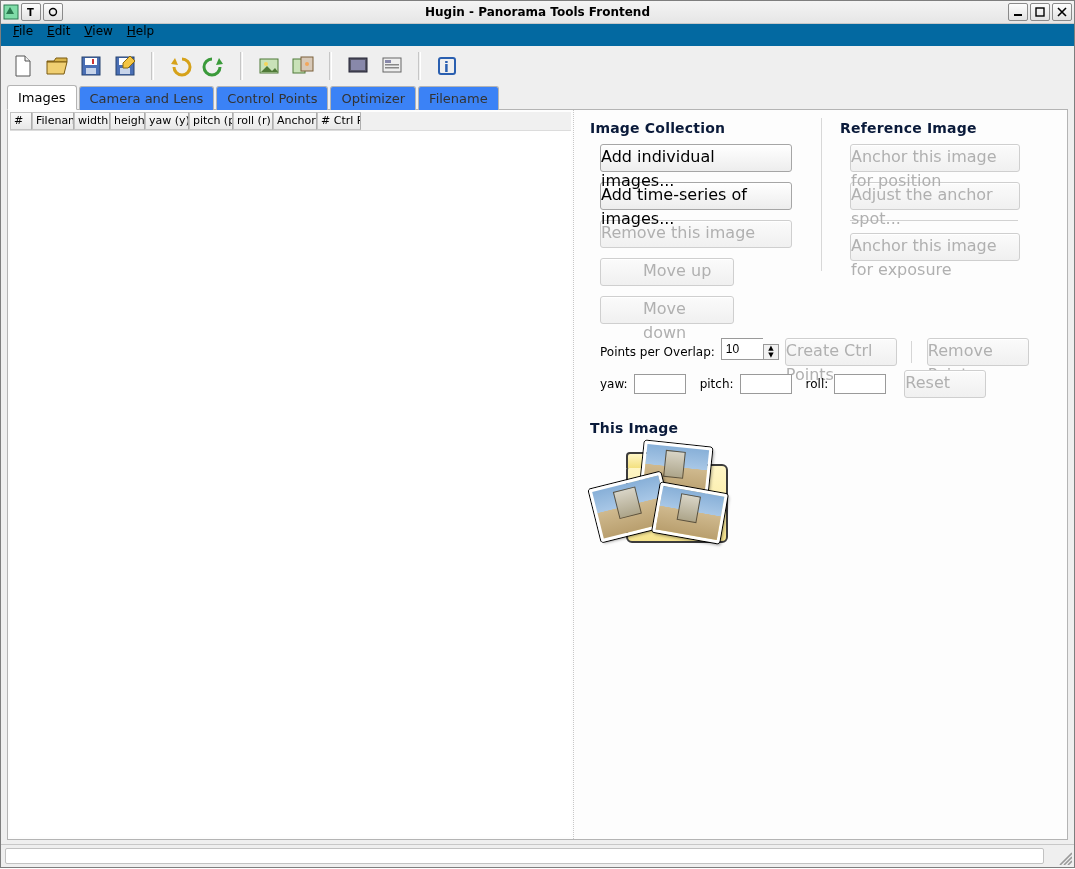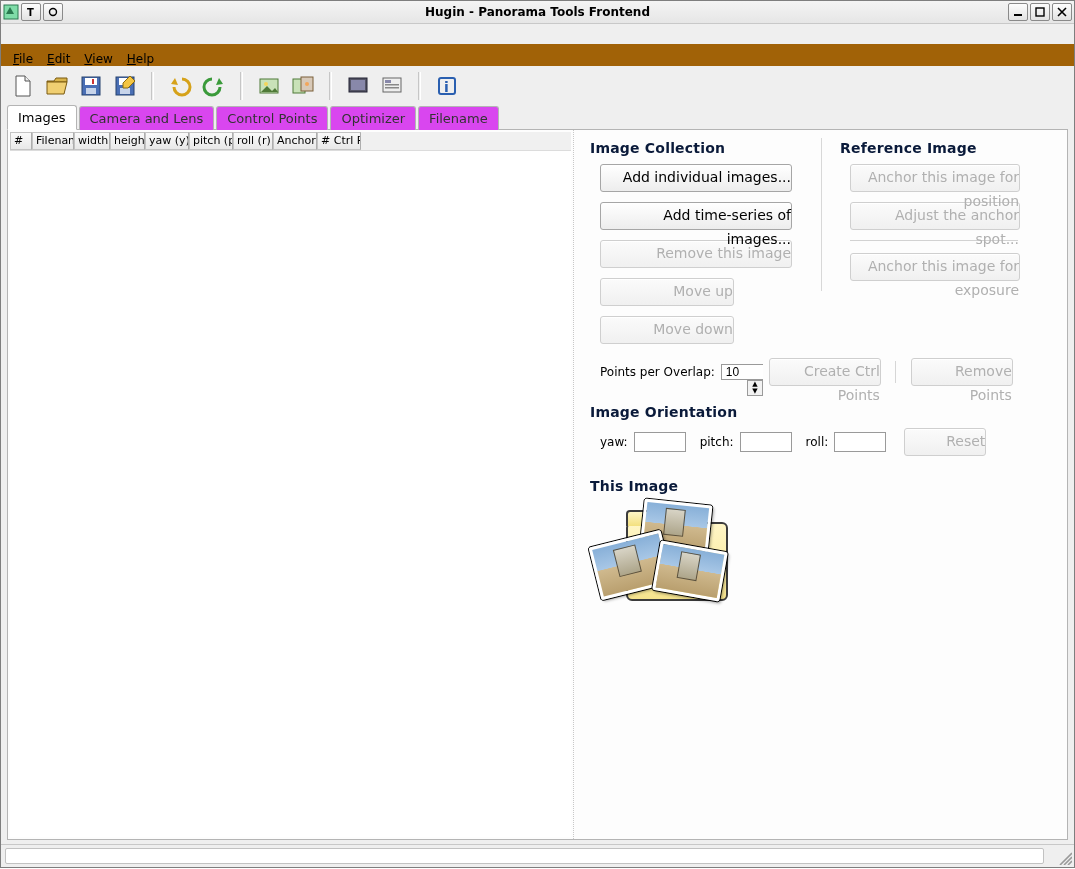--- a/index.html
+++ b/index.html
@@ -61,25 +61,24 @@
     border-radius: 2px;
     display: flex; align-items: center; justify-content: center;
     font-size: 10px;
   }
   .tb-btn svg { width: 10px; height: 10px; }
 
   
   .menubar {
     height: 22px;
     display: flex;
-    align-items: flex-end;
+    align-items: flex-start;
     padding: 0 12px;
     gap: 14px;
-    background: #a16207;
-    margin-top: 20px;
+    background: #0369a1;
   }
   .menubar span {
     cursor: default;
   }
   .menubar span u { text-decoration: underline; }
 
   
   .toolbar {
     height: 40px;
     display: flex;
@@ -125,21 +124,21 @@
     margin-right: 2px;
     position: relative;
     z-index: 1;
     font-size: 13px;
   }
   .tab.active {
     background: #fff;
     border-bottom: 1px solid #fff;
     z-index: 2;
   }
-  .tab.inactive { background: #d946ef; color: #333; }
+  .tab.inactive { background: #3b82f6; color: #333; }
 
   
   .content {
     flex: 1;
     margin: 0 6px 4px 6px;
     border: 1px solid #b4b4b4;
     border-top: none;
     background: #fdfdfd;
     display: flex;
     overflow: hidden;
@@ -190,24 +189,24 @@
     margin: 2px 0 8px 0;
   }
   .btn {
     display: block;
     width: 190px;
     height: 26px;
     border: 1px solid #a6a6a6;
     border-radius: 3px;
     background: linear-gradient(to bottom, #ffffff, #ededed);
     color: #000;
-    text-align: right;
+    text-align: left;
     line-height: 24px;
     margin-bottom: 10px;
-    font-size: 14px;
+    font-size: 16px;
     box-shadow: inset 0 1px 0 #fff;
   }
   .btn.small { width: 90px; display: inline-block; margin-right: 19px; vertical-align: top; padding-left: 42px; }
   .btn.wide { width: 168px; }
   .btn.disabled {
     color: #b0b0b0;
     background: linear-gradient(to bottom, #fbfbfb, #f0f0f0);
     border-color: #cfcfcf;
   }
   .hr { border-top: 1px solid #d2d2d2; margin: 8px 0 12px 0; width: 168px; }
@@ -219,21 +218,20 @@
     border: 1px solid #9a9a9a;
     background: #fff;
     padding: 0 4px;
     font-size: 12px;
     box-sizing: border-box;
   }
   .spinner {
     display: inline-flex;
     align-items: flex-end;
     height: 16px;
-    flex-direction: column;
   }
   .spinner input { width: 42px; height: 22px; border-right: none; }
   .spinner .arrows {
     width: 14px;
     display: flex; flex-direction: column;
     border: 1px solid #9a9a9a;
   }
   .spinner .arrows div {
     flex: 1;
     display: flex; align-items: center; justify-content: center;
@@ -501,21 +499,20 @@
           <span class="arrows">
               <div>▲</div>
               <div>▼</div>
             </span>
         </span>
         <div class="btn disabled" style="width:110px;display:inline-block;margin:0">Create Ctrl Points</div>
         <div class="vsep"></div>
         <div class="btn disabled" style="width:100px;display:inline-block;margin:0">Remove Points</div>
       </div>
 
-      <h3 class="section" style="margin-top:18px">Image Orientation</h3>
       <div class="row" style="padding-left:10px">
         <label>yaw:</label>
         <input type="text" style="width: 52px;" value="">
         <label style="margin-left:8px">pitch:</label>
         <input type="text" style="width: 52px;" value="">
         <label style="margin-left:8px">roll:</label>
         <input type="text" style="width: 52px;" value="">
         <div class="btn disabled" style="width:80px;display:inline-block;margin:0 0 0 12px">Reset</div>
       </div>
 

